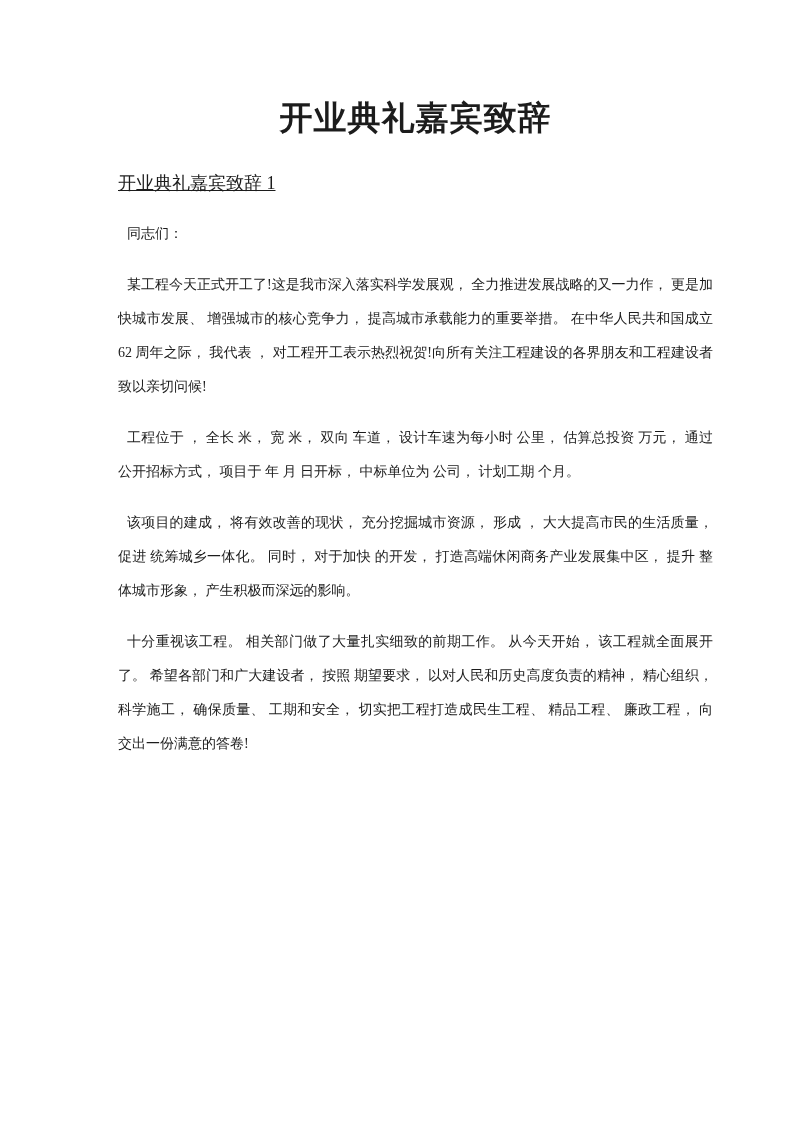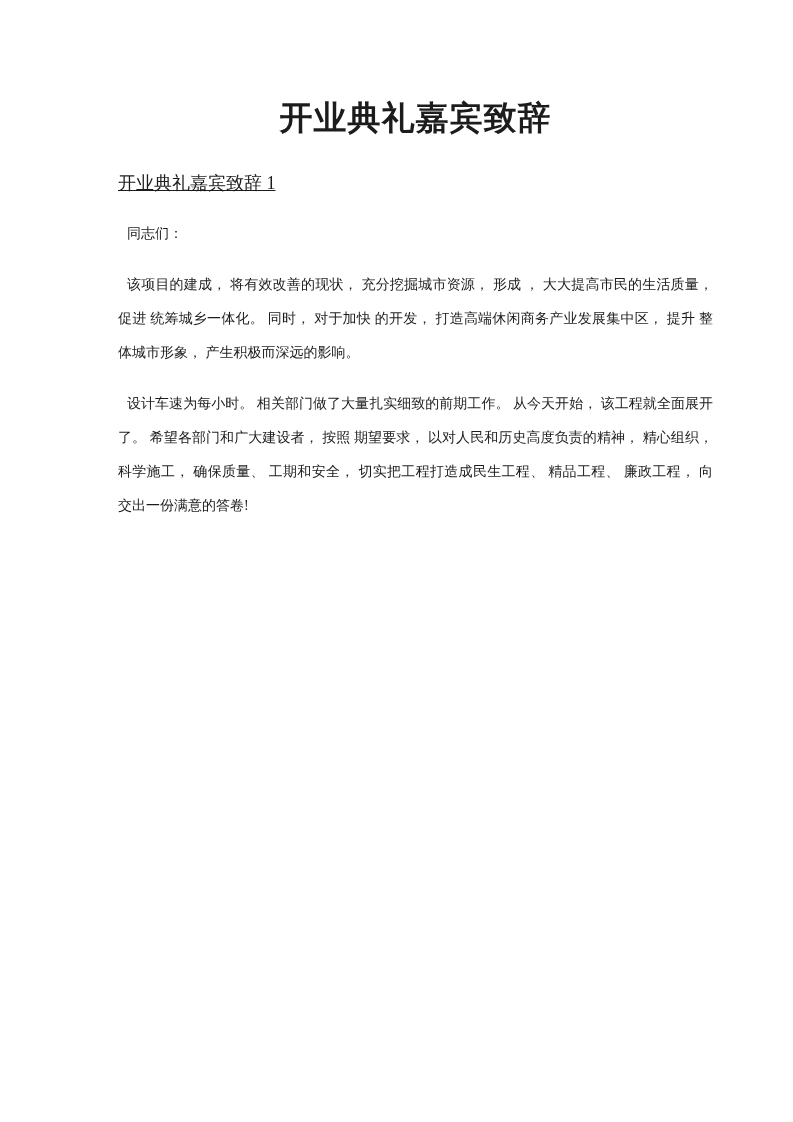--- a/index.html
+++ b/index.html
@@ -51,19 +51,21 @@
 </head>
 <body>
 
 <div class="page">
   <h1 class="doc-title">开业典礼嘉宾致辞</h1>
 
   <p class="section-heading">开业典礼嘉宾致辞 1</p>
 
   <p class="para">同志们：</p>
 
+  <p class="para">某工程今天正式开工了!这是我市深入落实科学发展观， 全力推进发展战略的又一力作， 更是加快城市发展、 增强城市的核心竞争力， 提高城市承载能力的重要举措。 在中华人民共和国成立 62 周年之际， 我代表 ， 对工程开工表示热烈祝贺!向所有关注工程建设的各界朋友和工程建设者致以亲切问候!</p>
 
 
+  <p class="para">工程位于 ， 全长 米， 宽 米， 双向 车道， 设计车速为每小时 公里， 估算总投资 万元， 通过公开招标方式， 项目于 年 月 日开标， 中标单位为 公司， 计划工期 个月。</p>
 
   <p class="para">该项目的建成， 将有效改善的现状， 充分挖掘城市资源， 形成 ， 大大提高市民的生活质量， 促进 统筹城乡一体化。 同时， 对于加快 的开发， 打造高端休闲商务产业发展集中区， 提升 整体城市形象， 产生积极而深远的影响。</p>
 
-  <p class="para">设计车速为每小时。 相关部门做了大量扎实细致的前期工作。 从今天开始， 该工程就全面展开了。 希望各部门和广大建设者， 按照 期望要求， 以对人民和历史高度负责的精神， 精心组织， 科学施工， 确保质量、 工期和安全， 切实把工程打造成民生工程、 精品工程、 廉政工程， 向 交出一份满意的答卷!</p>
+  <p class="para">十分重视该工程。 相关部门做了大量扎实细致的前期工作。 从今天开始， 该工程就全面展开了。 希望各部门和广大建设者， 按照 期望要求， 以对人民和历史高度负责的精神， 精心组织， 科学施工， 确保质量、 工期和安全， 切实把工程打造成民生工程、 精品工程、 廉政工程， 向 交出一份满意的答卷!</p>
 </div>
 
 </body></html>

